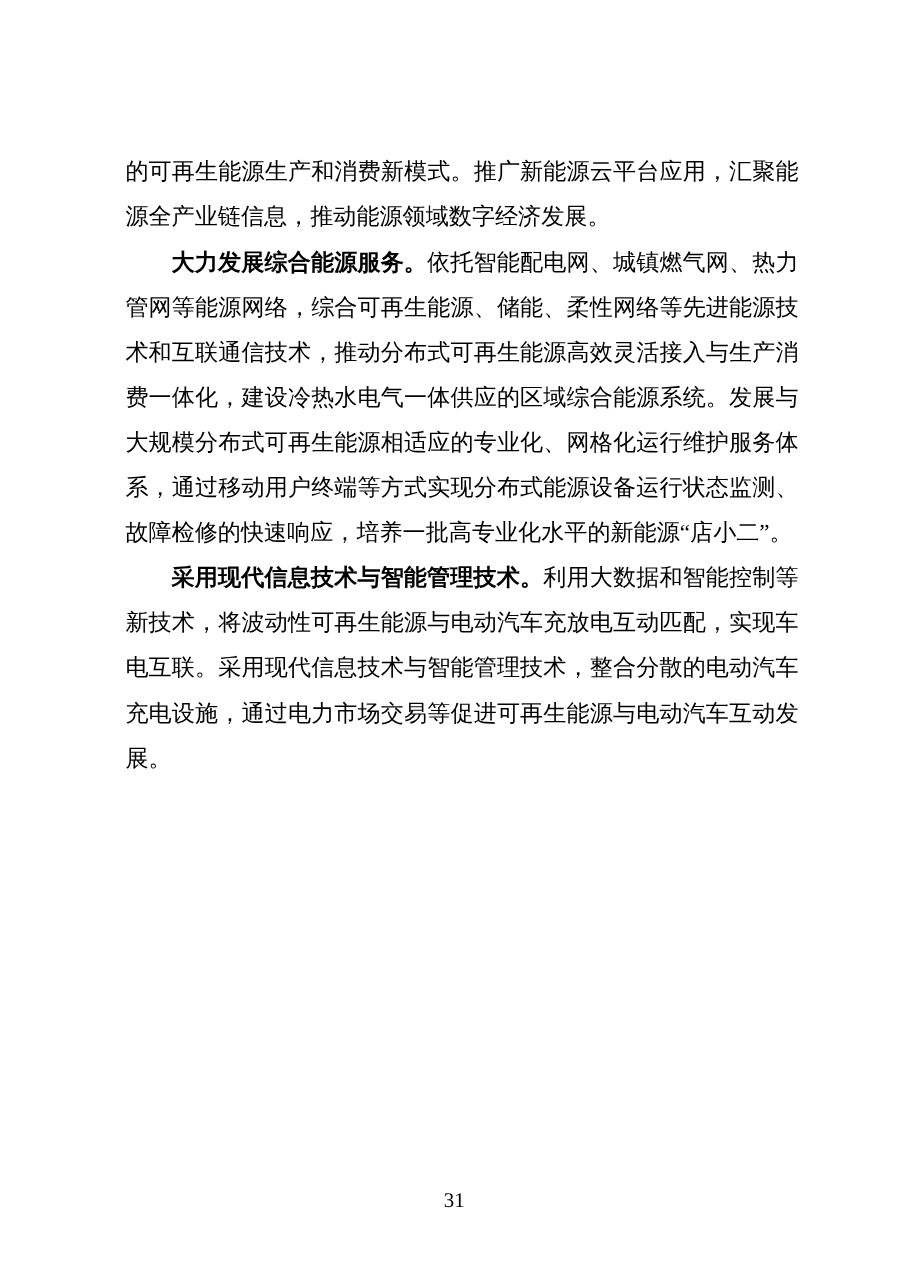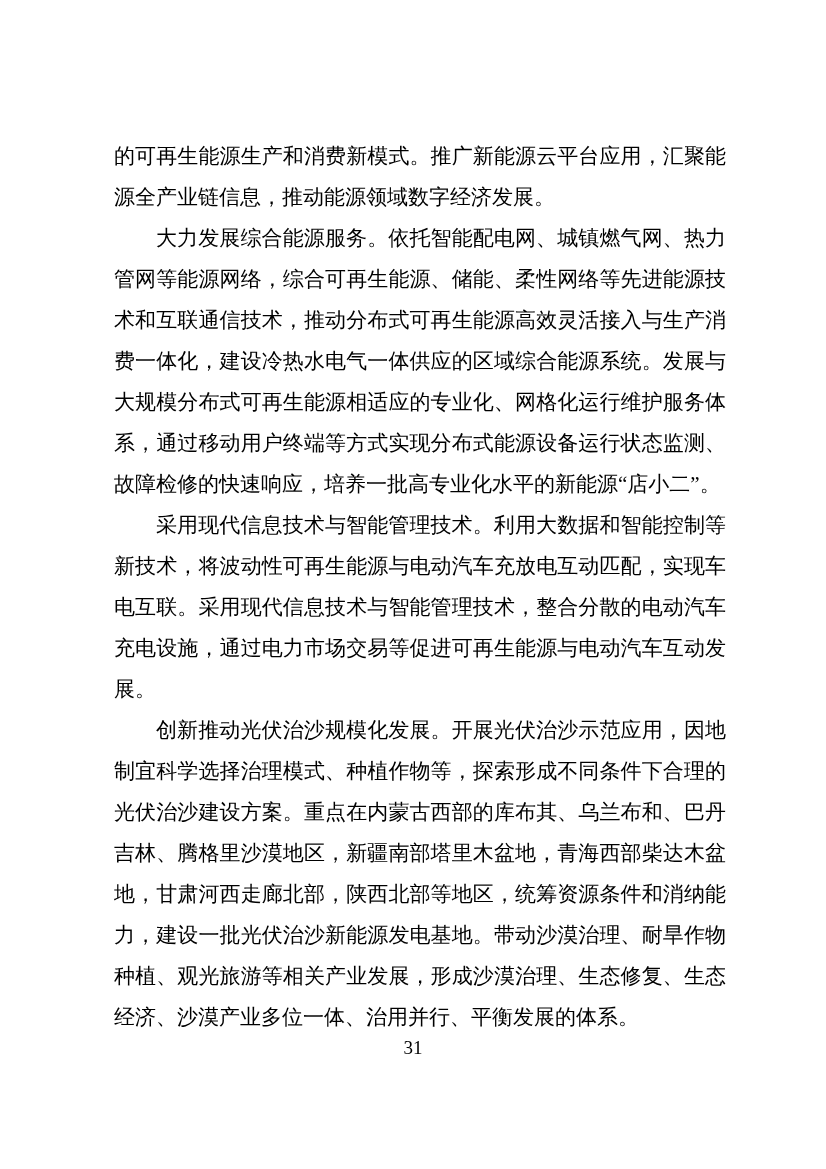--- a/index.html
+++ b/index.html
@@ -31,43 +31,42 @@
     word-break: normal;
     overflow-wrap: break-word;
   }
   .para {
     text-indent: 2em;
   }
   .para.no-indent {
     text-indent: 0;
   }
   .lead {
-    font-weight: 400;
+    font-weight: 700;
   }
   .page-number {
     position: absolute;
-    top: 1036px;
+    top: 1080px;
     left: 0;
     width: 100%;
     text-align: center;
     font-size: 19px;
     line-height: 24px;
     color: #000000;
   }
 </style>
 </head>
 <body>
 
 <div class="page">
   <div class="content">
 
     <p class="para no-indent"><span class="lead"></span><span>的可再生能源生产和消费新模式。推广新能源云平台应用，汇聚能源全产业链信息，推动能源领域数字经济发展。</span></p>
 
     <p class="para"><span class="lead">大力发展综合能源服务。</span><span>依托智能配电网、城镇燃气网、热力管网等能源网络，综合可再生能源、储能、柔性网络等先进能源技术和互联通信技术，推动分布式可再生能源高效灵活接入与生产消费一体化，建设冷热水电气一体供应的区域综合能源系统。发展与大规模分布式可再生能源相适应的专业化、网格化运行维护服务体系，通过移动用户终端等方式实现分布式能源设备运行状态监测、故障检修的快速响应，培养一批高专业化水平的新能源“店小二”。</span></p>
 
     <p class="para"><span class="lead">采用现代信息技术与智能管理技术。</span><span>利用大数据和智能控制等新技术，将波动性可再生能源与电动汽车充放电互动匹配，实现车电互联。采用现代信息技术与智能管理技术，整合分散的电动汽车充电设施，通过电力市场交易等促进可再生能源与电动汽车互动发展。</span></p>
 
-    <p class="para"><span class="lead">创新推动光伏治沙规模化发展。</span><span>开展光伏治沙示范应用，因地制宜科学选择治理模式、种植作物等，探索形成不同条件下合理的光伏治沙建设方案。重点在内蒙古西部的库布其、乌兰布和、巴丹吉林、腾格里沙漠地区，新疆南部塔里木盆地，青海西部柴达木盆地，甘肃河西走廊北部，陕西北部等地区，统筹资源条件和消纳能力，建设一批光伏治沙新能源发电基地。带动沙漠治理、耐旱作物种植、观光旅游等相关产业发展，形成沙漠治理、生态修复、生态经济、沙漠产业多位一体、治用并行、平衡发展的体系。</span></p>
 
   </div>
 
   <div class="page-number">31</div>
 </div>
 
 </body></html>

